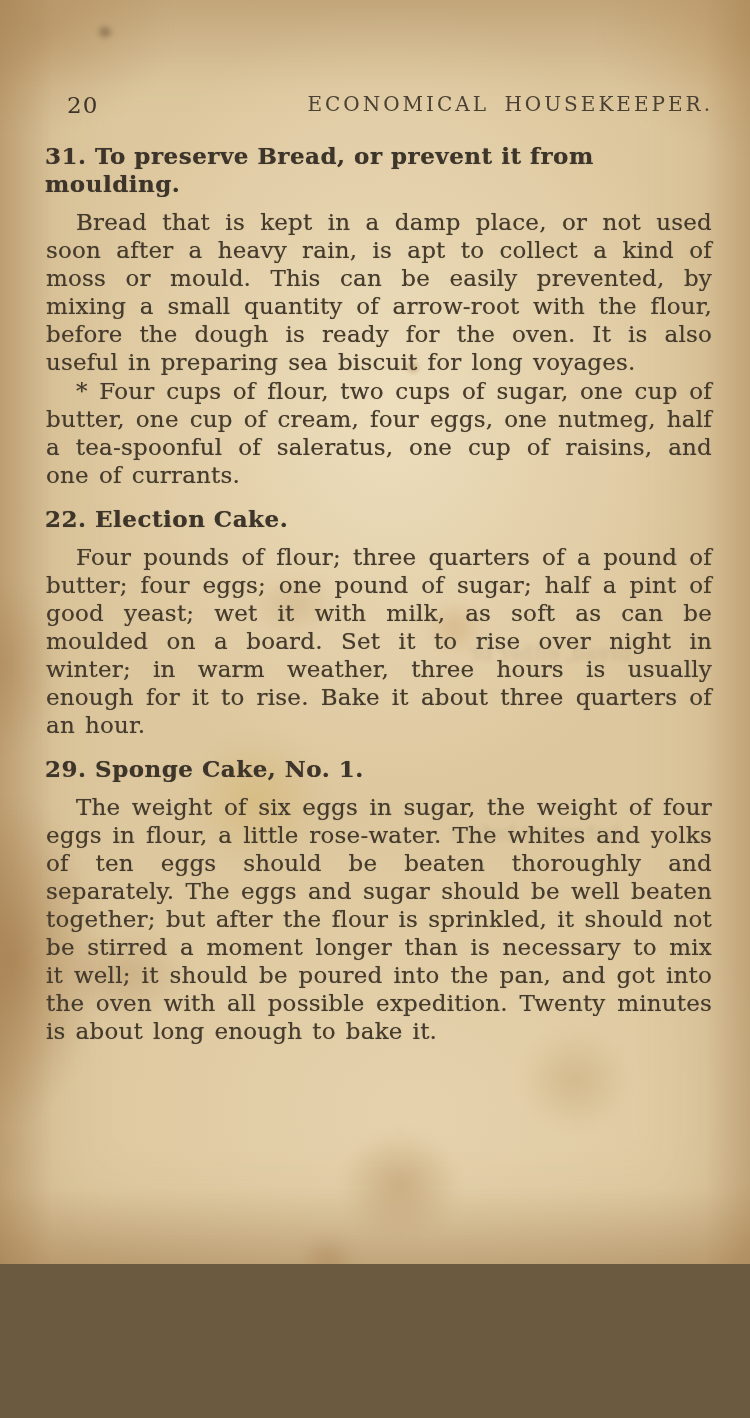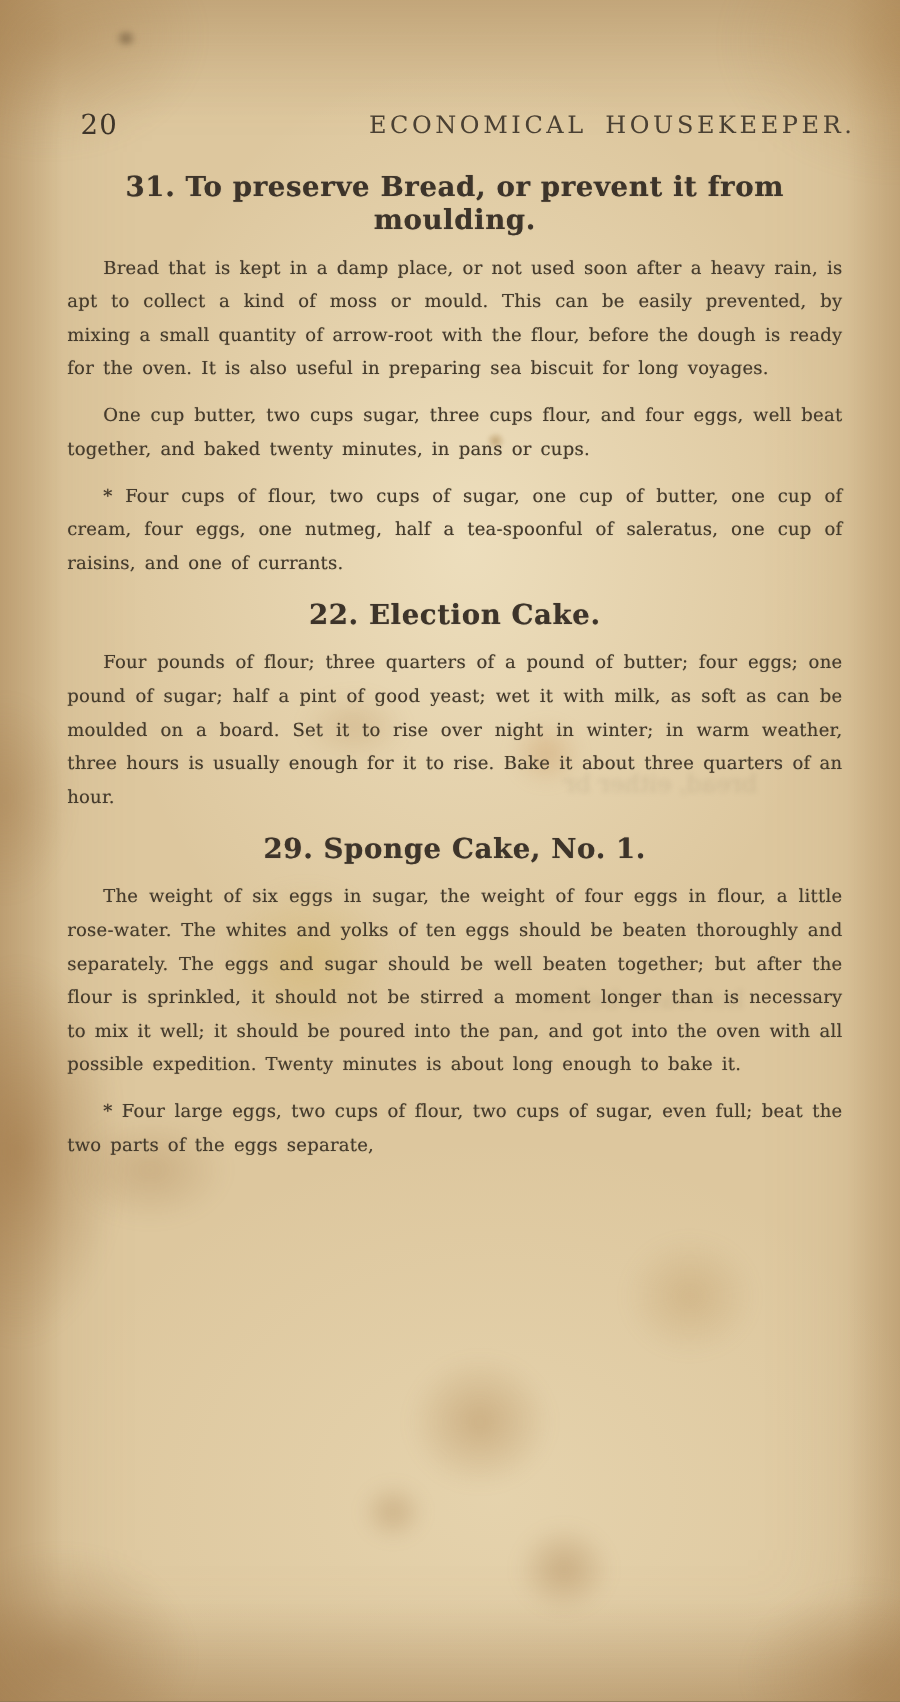--- a/index.html
+++ b/index.html
@@ -1,45 +1,45 @@
 <!DOCTYPE html>
 <html><head>
 <meta charset="utf-8">
 <style>
   html,body{margin:0;padding:0;background:#6b5a40;}
   .page{
     position:relative;
-    width:750px;height:1418px;
+    width:750px;height:1264px;
     margin:0;
     overflow:hidden;
     background:
       radial-gradient(ellipse 430px 560px at 52% 32%, rgba(250,241,214,.55), rgba(250,241,214,0) 72%),
       radial-gradient(ellipse 500px 400px at 55% 88%, rgba(244,232,200,.35), rgba(244,232,200,0) 75%),
       linear-gradient(90deg, rgba(146,104,56,.30), rgba(146,104,56,0) 7%, rgba(146,104,56,0) 94%, rgba(146,104,56,.22)),
       linear-gradient(0deg, rgba(140,98,52,.30), rgba(140,98,52,0) 6%, rgba(140,98,52,0) 93%, rgba(146,104,56,.20)),
       #ddc79e;
     box-shadow: inset 0 0 90px 18px rgba(150,108,58,.30);
     font-family:"DejaVu Serif","Liberation Serif",serif;
     color:#453b2c;
   }
   .stain{position:absolute;pointer-events:none;filter:blur(6px);border-radius:50%;}
   .ghost{position:absolute;pointer-events:none;transform:scaleX(-1);filter:blur(2px);
          color:rgba(120,105,75,.18);font-size:20px;line-height:27px;white-space:nowrap;}
   .content{position:absolute;left:45px;top:92px;width:668px;}
   .header{position:relative;height:30px;}
   .pagenum{position:absolute;left:22px;top:0;font-size:23px;letter-spacing:1px;color:#3e352a;}
   .running{text-align:right;font-size:20px;letter-spacing:3px;color:#4a4033;word-spacing:6px;}
   h2{
-    font-size:23px;font-weight:bold;text-align:center;color:#3d342a;
+    font-size:23px;font-weight:bold;color:#3d342a;
     margin:16px 0 10px 0;line-height:28px;letter-spacing:.5px;
     text-shadow:0 0 .7px rgba(61,52,42,.65);
   }
   h2.first{margin-top:20px;}
   p{
-    font-size:15px;line-height:28px;margin:11px;
+    font-size:23px;line-height:28px;margin:1px;
     text-align:justify;text-indent:30px;
     letter-spacing:.2px;word-spacing:2.5px;
     text-shadow:0 0 .7px rgba(69,59,44,.55);
   }
   p + p{margin-top:14px;}
 </style>
 </head>
 <body>
 
 <div class="page">
@@ -70,35 +70,33 @@
       <span class="pagenum">20</span>
       <div class="running">ECONOMICAL HOUSEKEEPER.</div>
     </div>
 
     <section>
       <h2 class="first">31. To preserve Bread, or prevent it from moulding.</h2>
       <p>Bread that is kept in a damp place, or not used soon after a heavy rain, is apt to collect a kind of moss or mould.  This can be easily prevented, by mixing a small quantity of arrow-root with the flour, before the dough is ready for the oven.  It is also useful in preparing sea biscuit for long voyages.</p>
     </section>
 
     <section>
-      <p>One cup butter, two cups sugar, three cups flour, and four eggs, well beat together, and baked twenty minutes, in pans or cups.</p>
     </section>
 
     <section>
       <p>* Four cups of flour, two cups of sugar, one cup of butter, one cup of cream, four eggs, one nutmeg, half a tea-spoonful of saleratus, one cup of raisins, and one of currants.</p>
     </section>
 
     <section>
       <h2>22. Election Cake.</h2>
       <p>Four pounds of flour; three quarters of a pound of butter; four eggs; one pound of sugar; half a pint of good yeast; wet it with milk, as soft as can be moulded on a board.  Set it to rise over night in winter; in warm weather, three hours is usually enough for it to rise. Bake it about three quarters of an hour.</p>
     </section>
 
     <section>
       <h2>29. Sponge Cake, No. 1.</h2>
       <p>The weight of six eggs in sugar, the weight of four eggs in flour, a little rose-water.  The whites and yolks of ten eggs should be beaten thoroughly and separately. The eggs and sugar should be well beaten together; but after the flour is sprinkled, it should not be stirred a moment longer than is necessary to mix it well; it should be poured into the pan, and got into the oven with all possible expedition.  Twenty minutes is about long enough to bake it.</p>
     </section>
 
     <section>
-      <p>* Four large eggs, two cups of flour, two cups of sugar, even full; beat the two parts of the eggs separate,</p>
     </section>
 
   </div>
 </div>
 
 </body></html>

